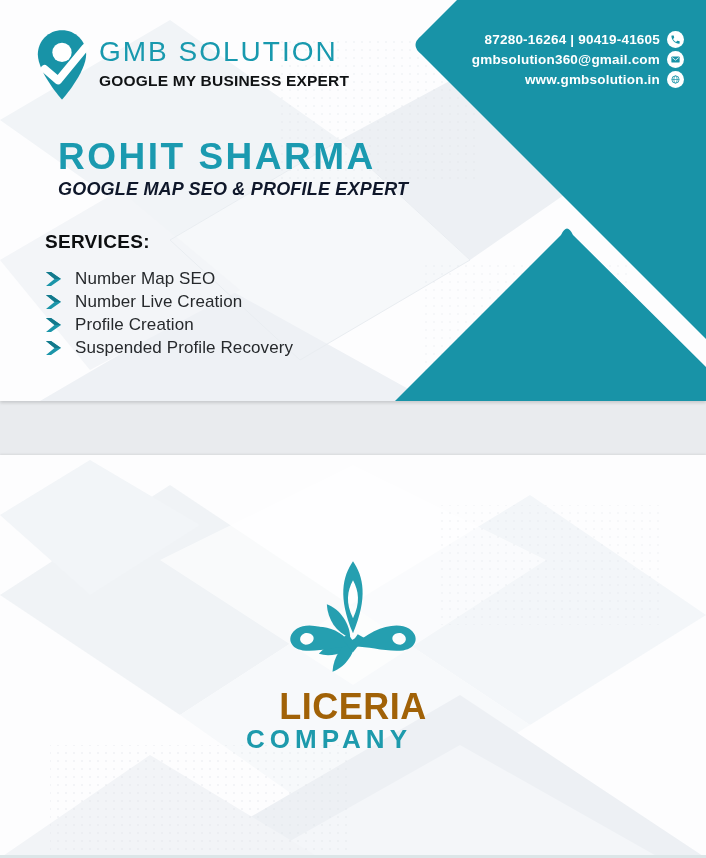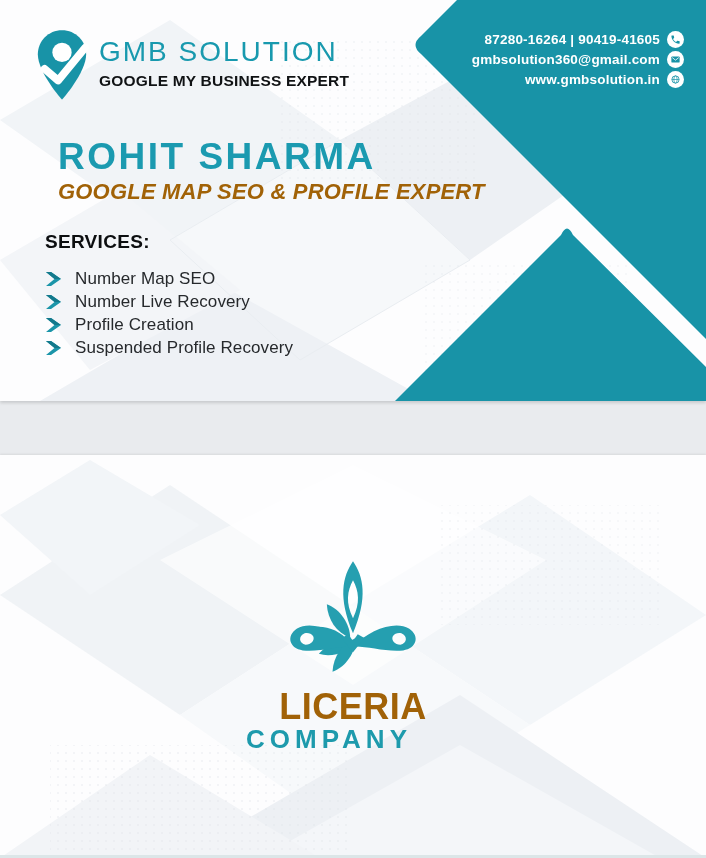--- a/index.html
+++ b/index.html
@@ -21,21 +21,21 @@
 
   
   .contact{position:absolute;right:22px;top:31px;display:flex;flex-direction:column;gap:3px;z-index:3;}
   .contact-row{display:flex;justify-content:flex-end;align-items:center;gap:7px;height:17px;}
   .contact-row .txt{color:#ffffff;font-size:13.5px;font-weight:600;letter-spacing:.2px;white-space:nowrap;}
   .cicon{width:17px;height:17px;border-radius:50%;background:#ffffff;display:flex;align-items:center;justify-content:center;flex:0 0 auto;}
   .cicon svg{display:block;}
 
   
   .person-name{position:absolute;left:58px;top:138px;color:#1b9ab0;font-size:37px;font-weight:800;letter-spacing:2.5px;line-height:1;z-index:3;white-space:nowrap;}
-  .person-title{position:absolute;left:58px;top:179px;color:#a16207;font-size:22px;font-style:italic;font-weight:700;letter-spacing:.2px;z-index:3;white-space:nowrap;}
+  .person-title{position:absolute;left:58px;top:179px;color:#0f172a;font-size:18px;font-style:italic;font-weight:700;letter-spacing:.2px;z-index:3;white-space:nowrap;}
 
   
   .services{position:absolute;left:45px;top:231px;z-index:3;}
   .services-heading{color:#0c0e10;font-size:19px;font-weight:800;letter-spacing:.3px;margin-bottom:14px;}
   .service-list{list-style:none;margin:0;padding:0;}
   .service-item{display:flex;align-items:center;gap:13px;height:23px;}
   .service-item .label{color:#26292c;font-size:17px;letter-spacing:.1px;white-space:nowrap;}
   .bullet{width:17px;height:16px;flex:0 0 auto;}
 
   
@@ -128,21 +128,21 @@
               <path d="M1,1 L6,1 L16,8 L6,15 L1,15 L9.5,8 Z" fill="#1b95a9"></path>
               <path d="M1,1 L6,1 L16,8 L9.5,8 Z" fill="#13798c"></path>
             </svg>
           <span class="label">Number Map SEO</span>
         </li>
         <li class="service-item">
           <svg class="bullet" viewBox="0 0 17 16">
               <path d="M1,1 L6,1 L16,8 L6,15 L1,15 L9.5,8 Z" fill="#1b95a9"></path>
               <path d="M1,1 L6,1 L16,8 L9.5,8 Z" fill="#13798c"></path>
             </svg>
-          <span class="label">Number Live Recovery</span>
+          <span class="label">Number Live Creation</span>
         </li>
         <li class="service-item">
           <svg class="bullet" viewBox="0 0 17 16">
               <path d="M1,1 L6,1 L16,8 L6,15 L1,15 L9.5,8 Z" fill="#1b95a9"></path>
               <path d="M1,1 L6,1 L16,8 L9.5,8 Z" fill="#13798c"></path>
             </svg>
           <span class="label">Profile Creation</span>
         </li>
         <li class="service-item">
           <svg class="bullet" viewBox="0 0 17 16">

